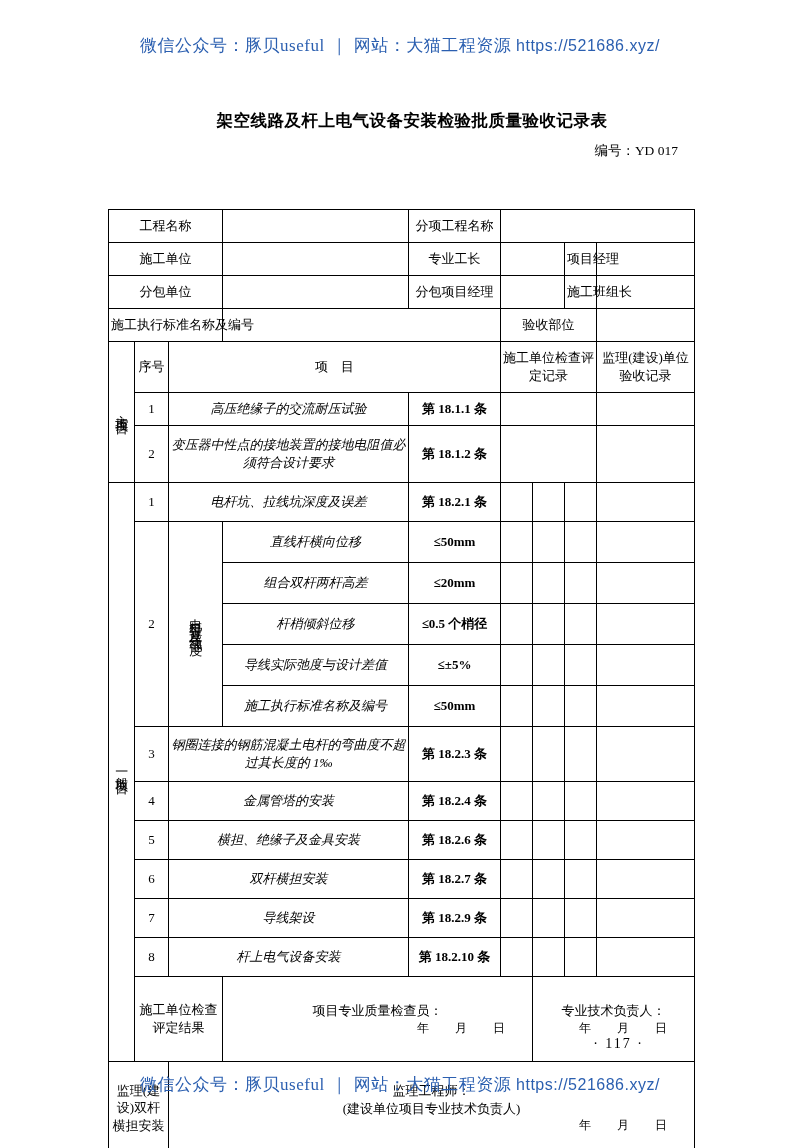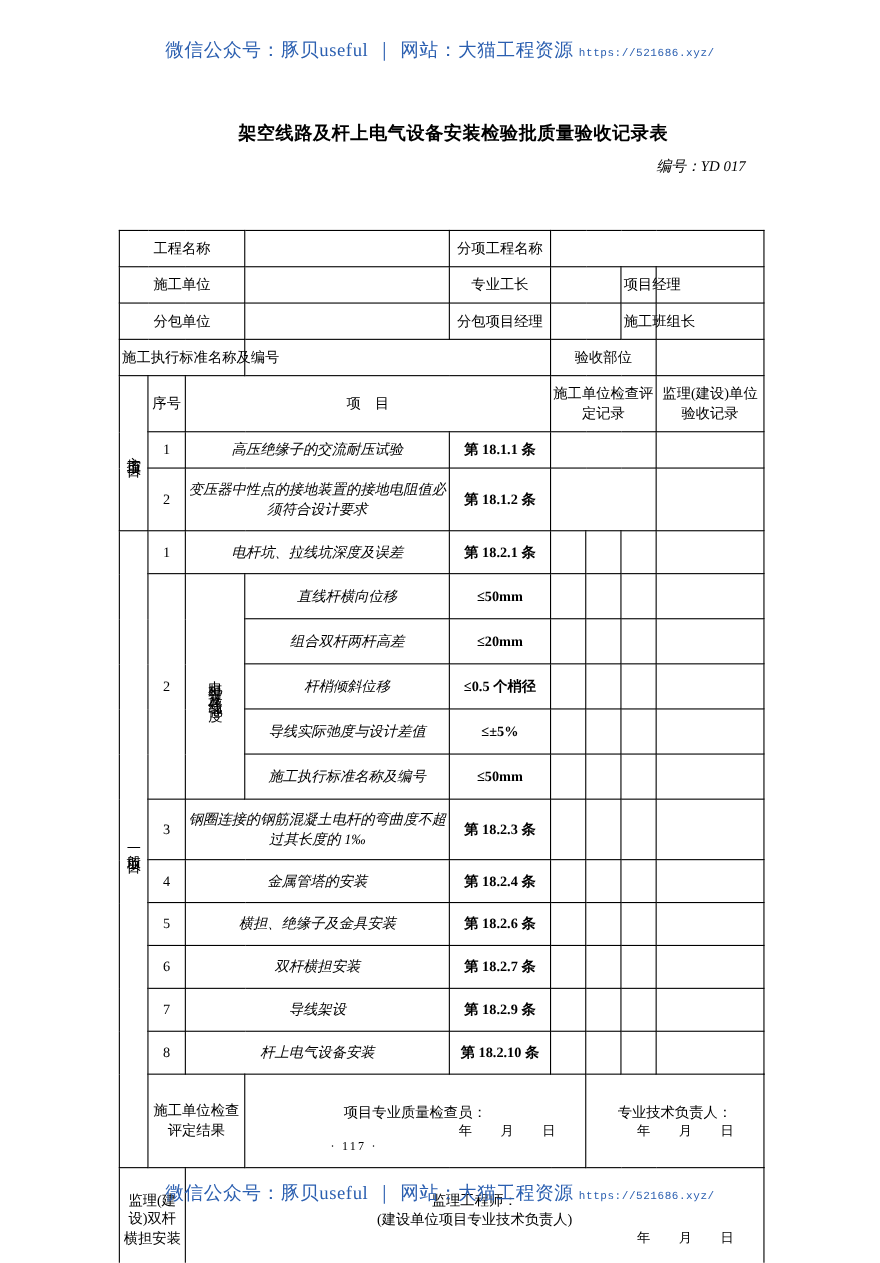--- a/index.html
+++ b/index.html
@@ -24,42 +24,41 @@
     font-size: 17px;
     letter-spacing: 0.5px;
     white-space: nowrap;
   }
   .watermark .sep {
     display: inline-block;
     padding: 0 6px;
     color: #2b5fb0;
   }
   .watermark .url {
-    font-family: Liberation Mono, monospace;
-    font-size: 10px;
+    font-family: Liberation Sans, sans-serif;
+    font-size: 16px;
   }
   .wm-top { top: 34px; }
   .wm-bottom { top: 1073px; }
 
   .doc-title {
     position: absolute;
     top: 110px;
     left: 12px;
     width: 800px;
     text-align: center;
     font-size: 16.5px;
     font-weight: bold;
     letter-spacing: 0.5px;
   }
   .doc-number {
     position: absolute;
     top: 142px;
     right: 122px;
     font-size: 13.5px;
-    font-style: italic;
   }
 
   table.form {
     position: absolute;
     left: 108px;
     top: 168px;
     width: 586px;
     border-collapse: collapse;
     table-layout: fixed;
     margin-top: 41px;
@@ -101,22 +100,22 @@
     text-align: right;
     padding-right: 18px;
     font-size: 12px;
     letter-spacing: 7px;
   }
   .pagenum {
     position: absolute;
     top: 1036px;
     left: 0;
     width: 644px;
-    text-align: center;
-    font-size: 11px;
+    text-align: right;
+    font-size: 14px;
     letter-spacing: 2px;
   }
 </style>
 </head>
 <body>
 
 <div class="watermark wm-top">
   <span>微信公众号：</span><span>豚贝useful</span><span class="sep">｜</span><span>网站：</span><span>大猫工程资源</span> <span class="url">https://521686.xyz/</span>
 </div>
 

